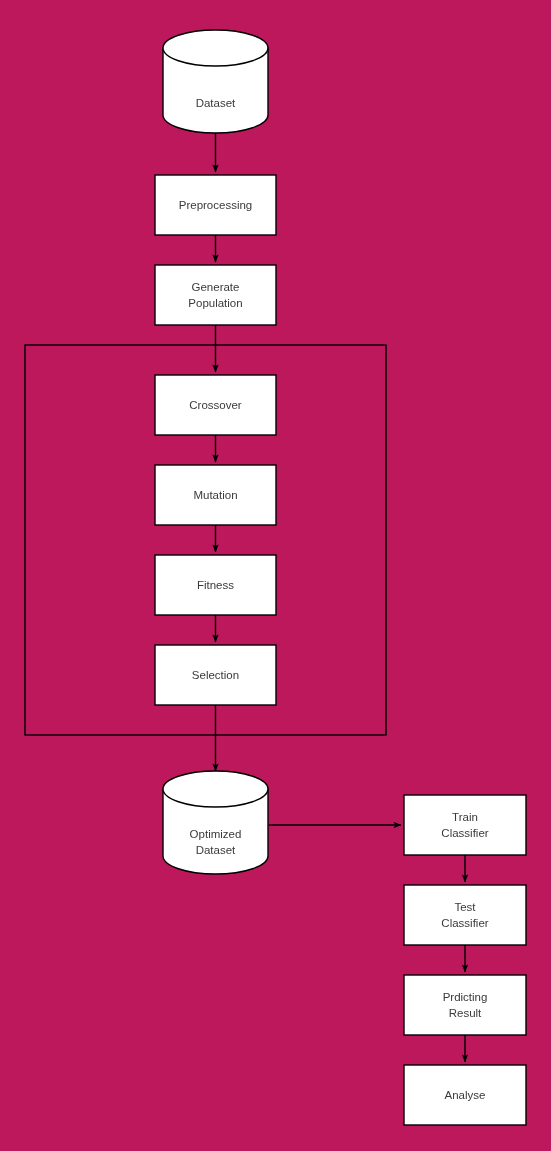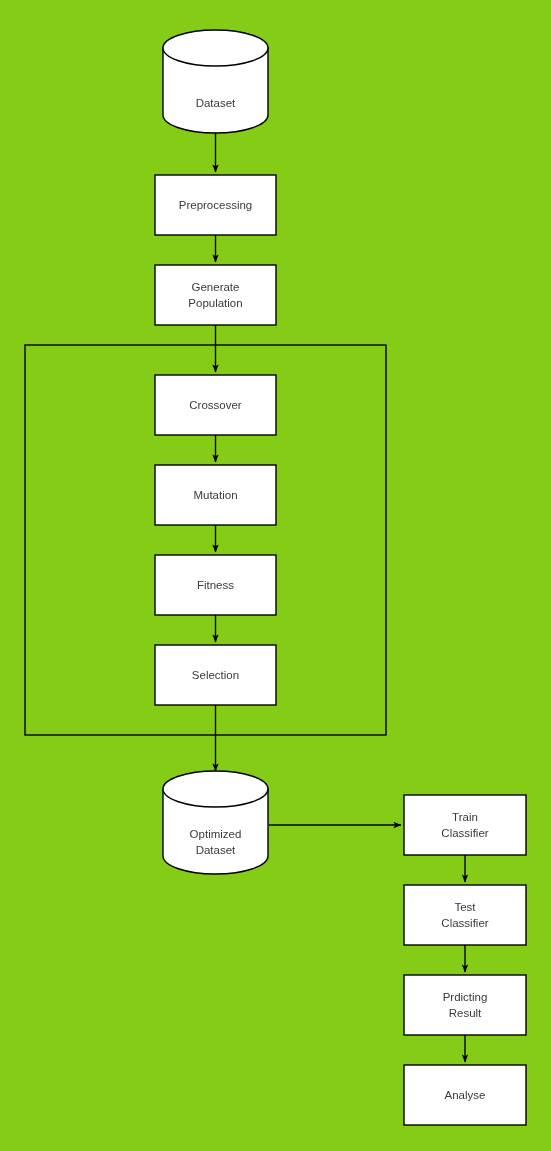--- a/index.html
+++ b/index.html
@@ -7,21 +7,21 @@
     padding: 0;
     background: #ffffff;
   }
   body {
     font-family: "Liberation Sans", sans-serif;
   }
   #diagram-root {
     position: relative;
     width: 551px;
     height: 1151px;
-    background: #84cc16;
+    background: #be185d;
     overflow: hidden;
   }
   #diagram-svg {
     position: absolute;
     left: 0;
     top: 0;
     width: 551px;
     height: 1151px;
   }
   .node-box {

